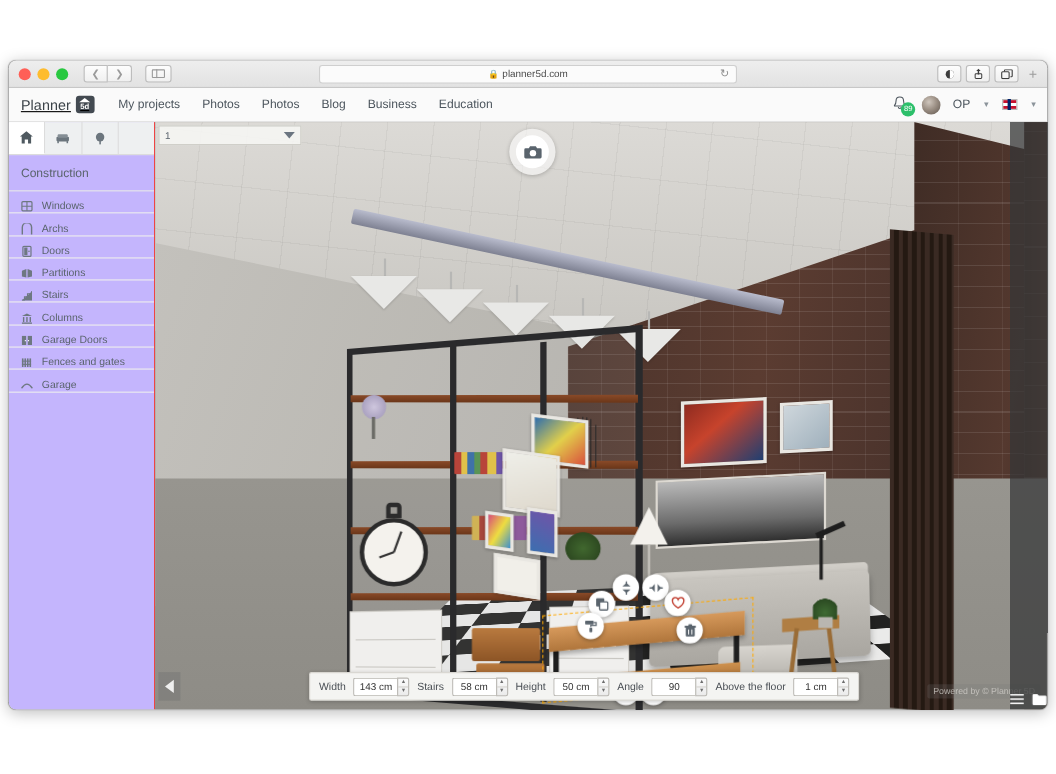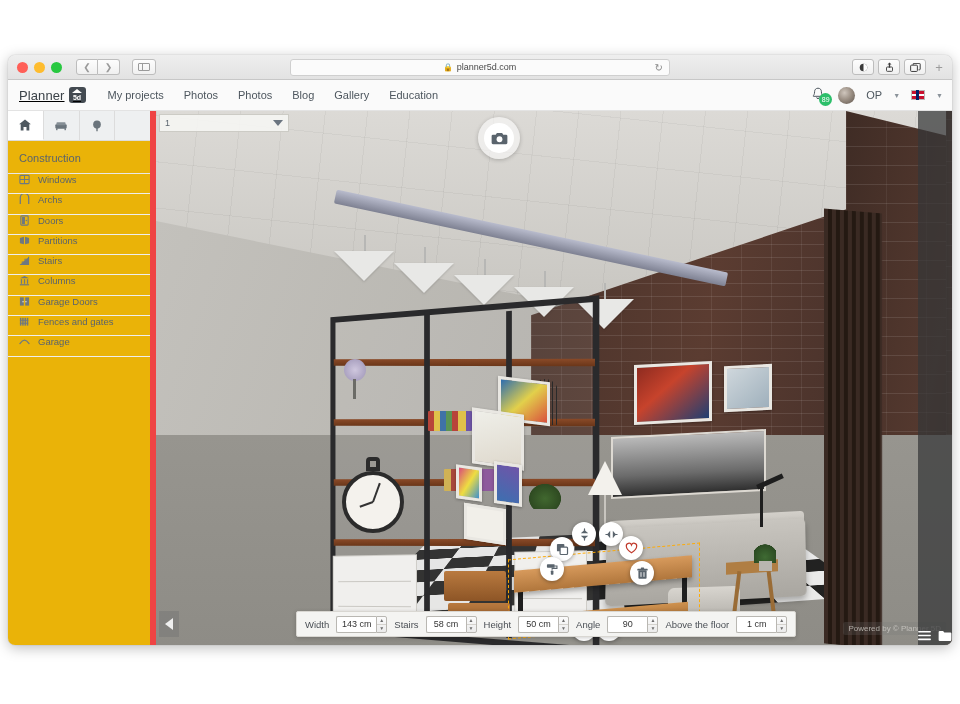--- a/index.html
+++ b/index.html
@@ -131,40 +131,40 @@
   .flag:after {
     content:''; position:absolute; left:4px; top:-1px; bottom:-1px; width:3px;
     background:#012169;
   }
 
   
   .appbody { position: relative; height: 534px; display: flex; }
 
   
   .leftpanel {
-    width: 148px; background: #eab308;
-    border-right: 6px solid #ef4444;
+    width: 133px; background: #c4b5fd;
+    border-right: 1px solid #ef4444;
     display: flex; flex-direction: column;
   }
   .lefttabs { display: flex; height: 30px; border-bottom: 1px solid #dcdcdc; background: #eef0f1; }
   .lefttab {
     flex: 1; display: flex; align-items: center; justify-content: center;
     border-right: 1px solid #dcdcdc; color: #58626b;
   }
   .lefttab.active { background: #ffffff; border-bottom: 1px solid #ffffff; }
   .lefttab:last-child { border-right: none; }
 
   .panel-title {
     font-size: 11px; color: #5a646d;
     padding: 11px 0 9px 11px;
     border-bottom: 1px solid #e8e8e8;
   }
   .catlist { list-style: none; }
   .catitem {
-    display: flex; align-items: flex-start; gap: 8px;
+    display: flex; align-items: flex-end; gap: 8px;
     height: 20.3px; padding-left: 11px;
     border-bottom: 1px solid #eeeeee;
     font-size: 9.5px; color: #5a646d;
   }
   .catitem .ci { width: 11px; height: 11px; flex: 0 0 11px; color: #6e7881; display:flex; align-items:center; justify-content:center;}
 
   
   .viewport { position: relative; flex: 1; overflow: hidden; background: #8a8a86; }
 
   
@@ -517,21 +517,21 @@
         <span class="mark">
           <span>5d</span>
         </span>
       </div>
 
       <div class="navlinks">
         <a href="#">My projects</a>
         <a href="#">Photos</a>
         <a href="#">Photos</a>
         <a href="#">Blog</a>
-        <a href="#">Gallery</a>
+        <a href="#">Business</a>
         <a href="#">Education</a>
       </div>
 
       <div class="headerright">
         <div class="bellwrap">
           <svg width="14" height="15" viewBox="0 0 14 15">
             <path d="M7 1.2c-2.1 0-3.4 1.5-3.4 3.5 0 2.6-.9 3.6-1.4 4.1-.2.2-.1.5.2.5h9.2c.3 0 .4-.3.2-.5-.5-.5-1.4-1.5-1.4-4.1 0-2-1.3-3.5-3.4-3.5z" fill="none" stroke="#4d565e" stroke-width="1"></path>
             <path d="M5.7 10.3a1.3 1.3 0 002.6 0" fill="none" stroke="#4d565e" stroke-width="1"></path>
           </svg>
           <span class="badge">89</span>

